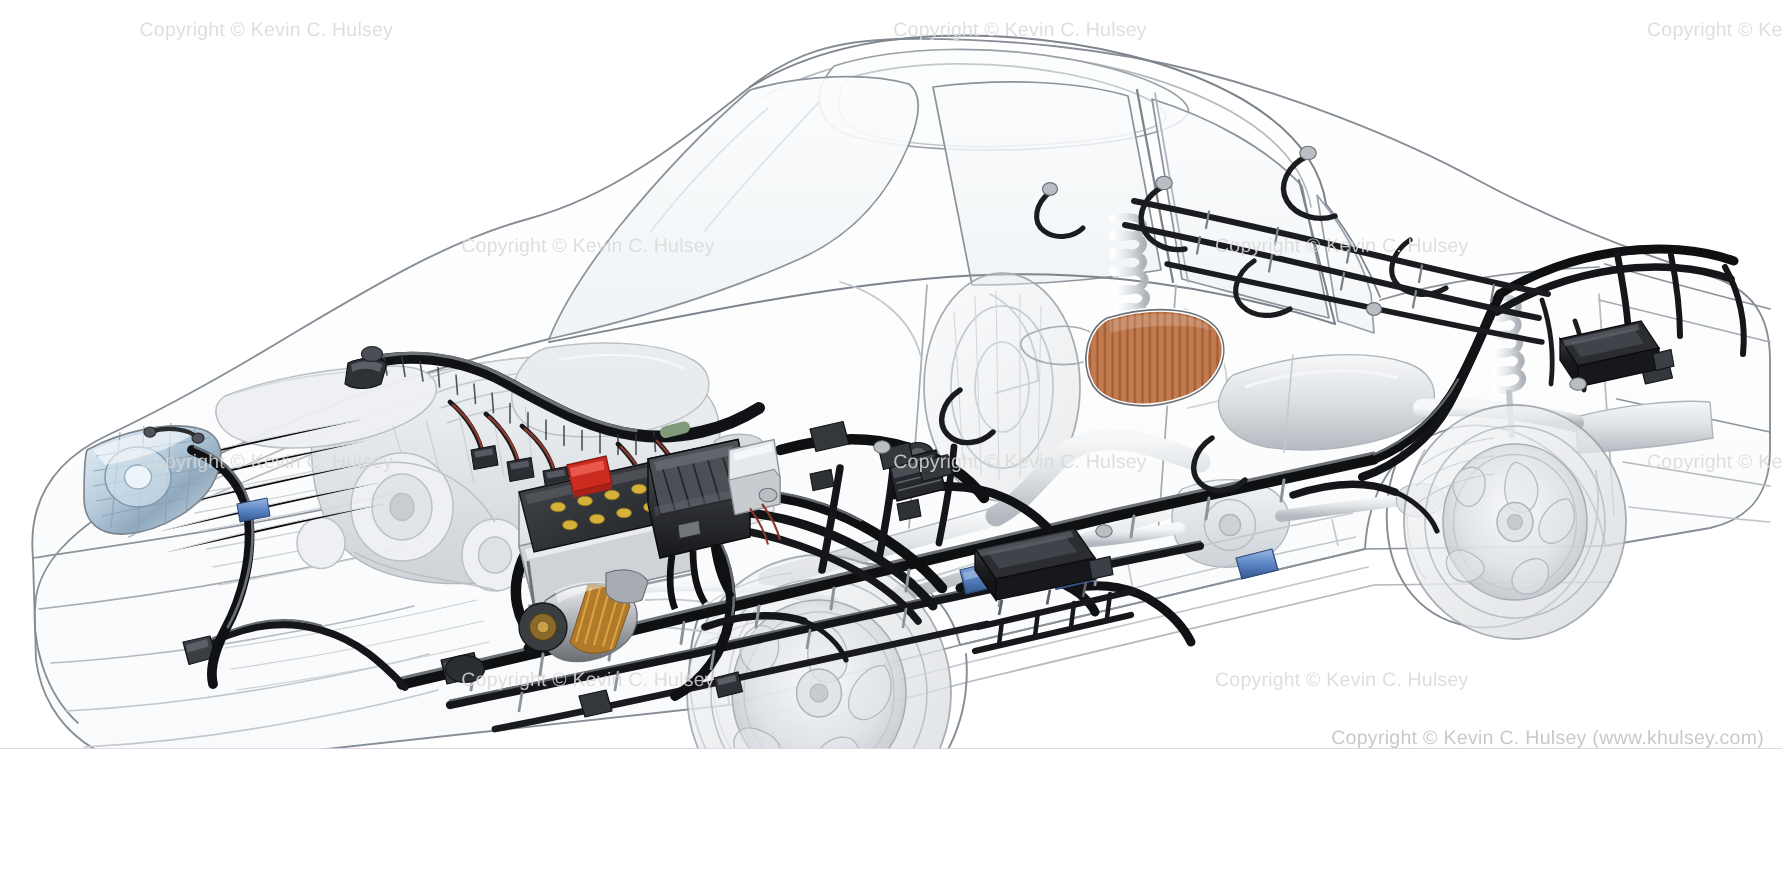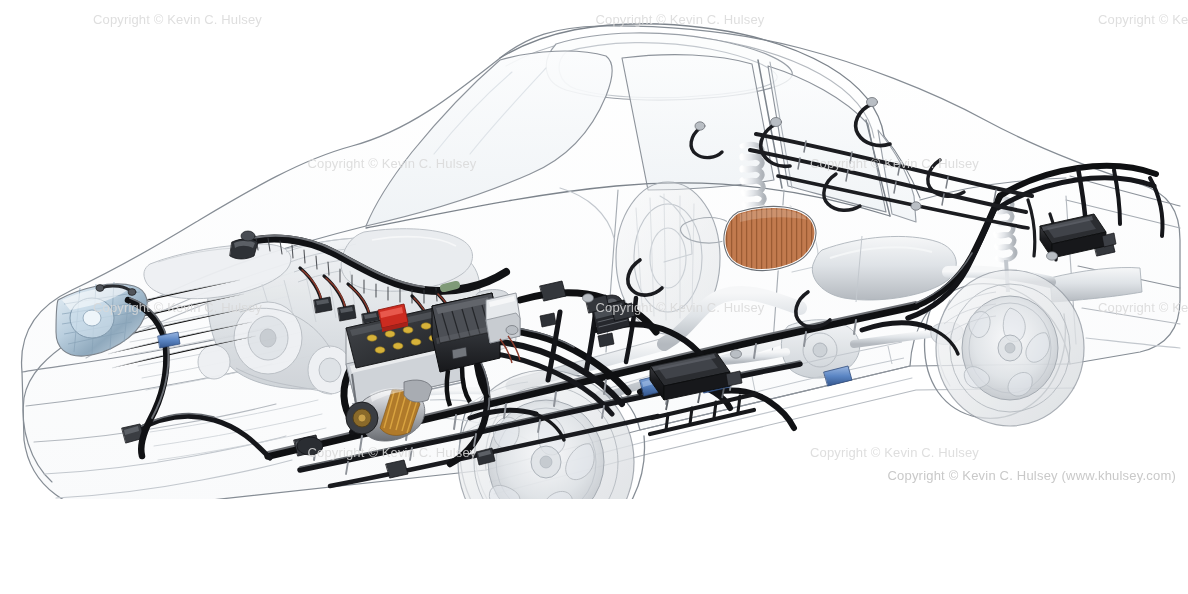--- a/index.html
+++ b/index.html
@@ -13,21 +13,21 @@
   #art{position:absolute;inset:0;width:1188px;height:594px;}
   
   #watermark-layer{position:absolute;inset:0;pointer-events:none;z-index:6;}
   .wm{
     position:absolute;white-space:nowrap;
     font-family:"Liberation Sans", sans-serif;
     font-size:13px;letter-spacing:.15px;color:#d9d9d9;
     opacity:.85;
   }
   #credit-line{
-    position:absolute;right:12px;bottom:16px;z-index:8;
+    position:absolute;right:12px;bottom:0;z-index:8;
     font-family:"Liberation Sans", sans-serif;font-size:13px;
     color:#c9c9c9;white-space:nowrap;letter-spacing:.2px;margin-top:28px;
   }
 </style>
 </head>
 <body>
 
 <div id="stage">
 
   <svg id="art" viewBox="0 0 1188 594">

